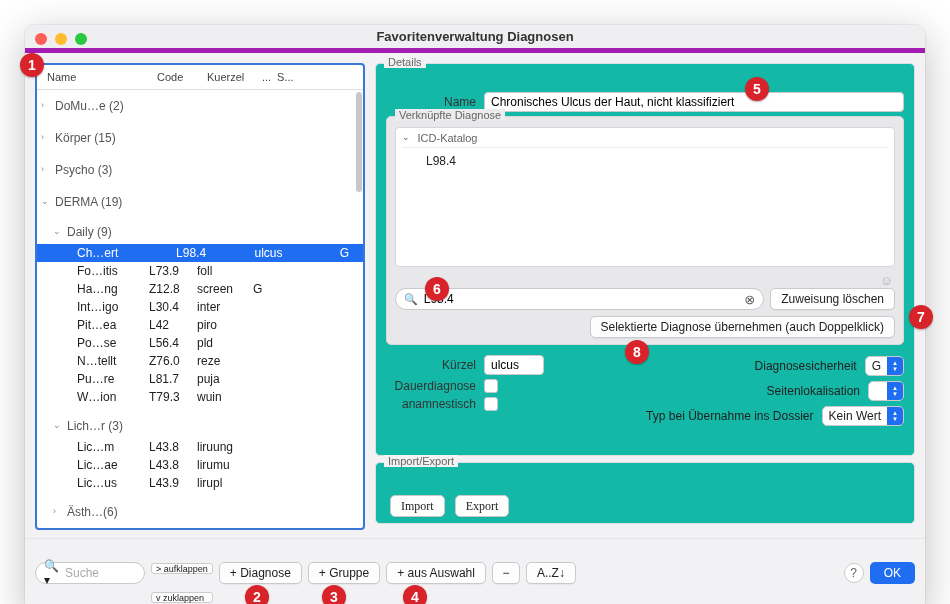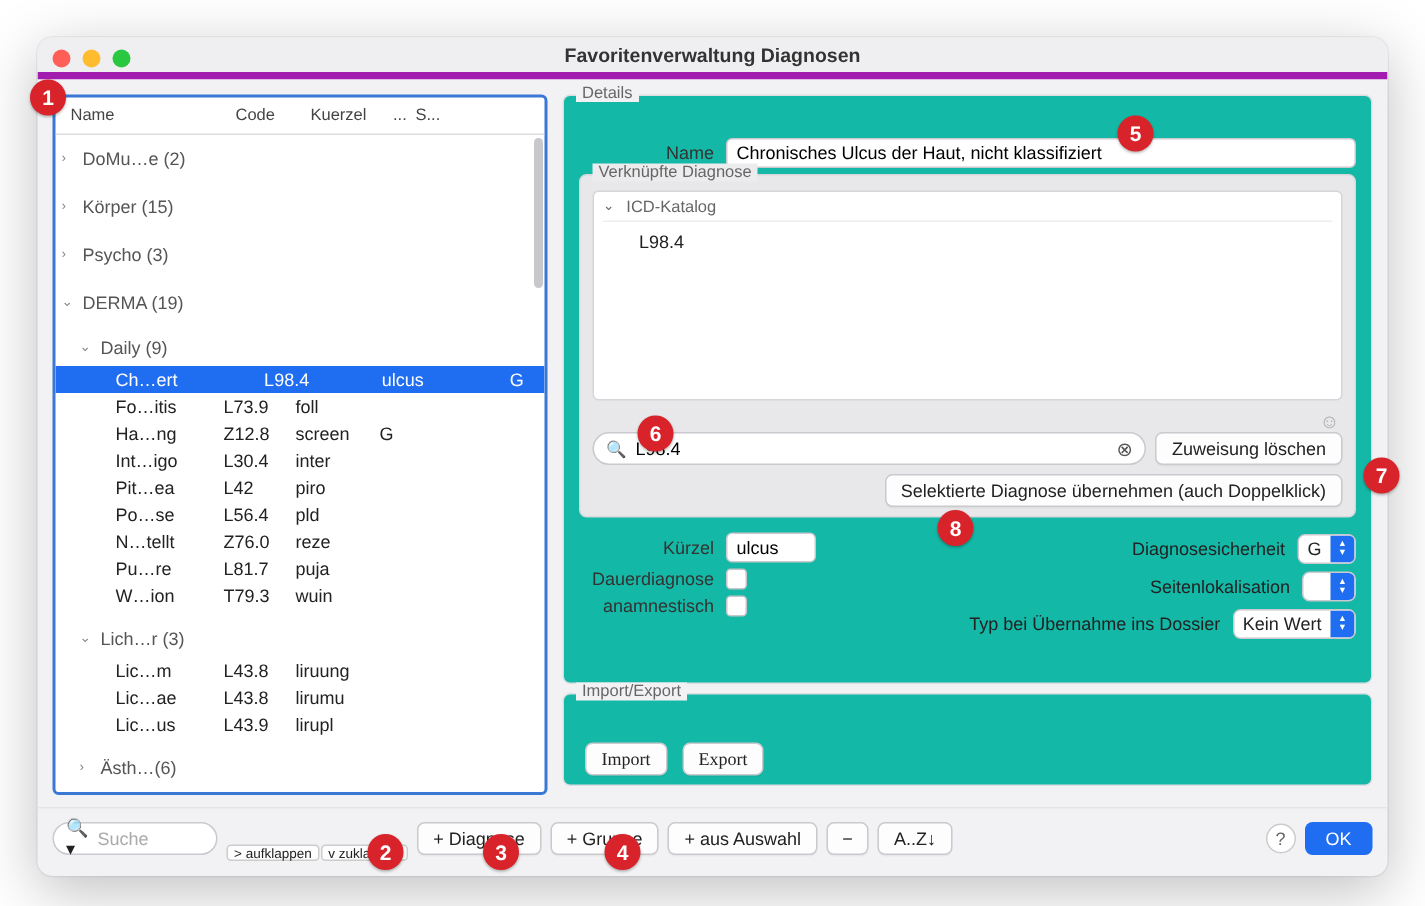--- a/index.html
+++ b/index.html
@@ -127,21 +127,21 @@
   
   .bottom-bar {
     display:flex; align-items:center; gap:6px; padding: 4px 10px 10px;
     border-top: 1px solid #e5e5e7;
   }
   .bottom-search {
     display:flex; align-items:center; gap:4px; background:#fff; border:1px solid #c9c9ce; border-radius:12px; height:22px; padding:0 8px; width:110px;
   }
   .bottom-search input { border:none; outline:none; flex:1; font-size:12px; background:transparent;}
   .bottom-search input::placeholder { color:#aaa;}
-  .stack-btns { display:flex; flex-direction:row; gap:1px;margin-top:20px;}
+  .stack-btns { display:flex; flex-direction:column; gap:18px;margin-top:20px;}
   .tiny-btn {
     font-size:9px; padding:0 4px; height:11px; display:flex; align-items:center; border:1px solid #ccc; border-radius:3px; background:#fdfdfe; cursor:pointer;
   }
   .spacer { flex:1;}
   .help-btn {
     width:20px; height:20px; border-radius:50%; border:1px solid #ccc; background:#fff; display:flex; align-items:center; justify-content:center; font-size:12px; color:#666;
   }
   .ok-btn {
     background:#1f6df0; color:#fff; border:none; border-radius:5px; padding:3px 14px; height:22px; font-size:12px; font-weight:500;
   }

